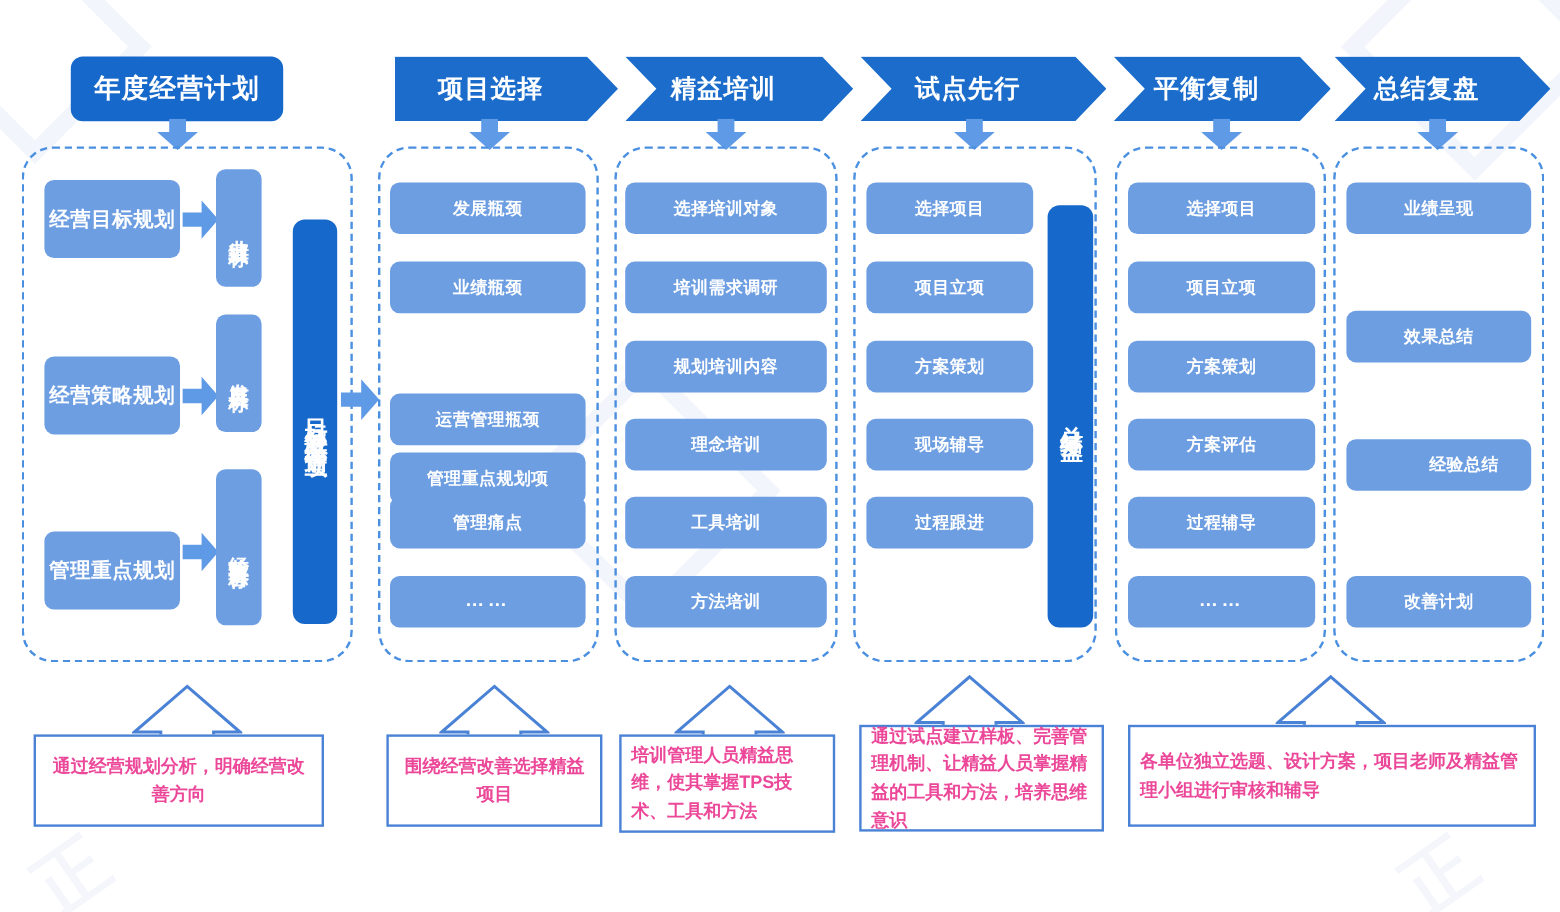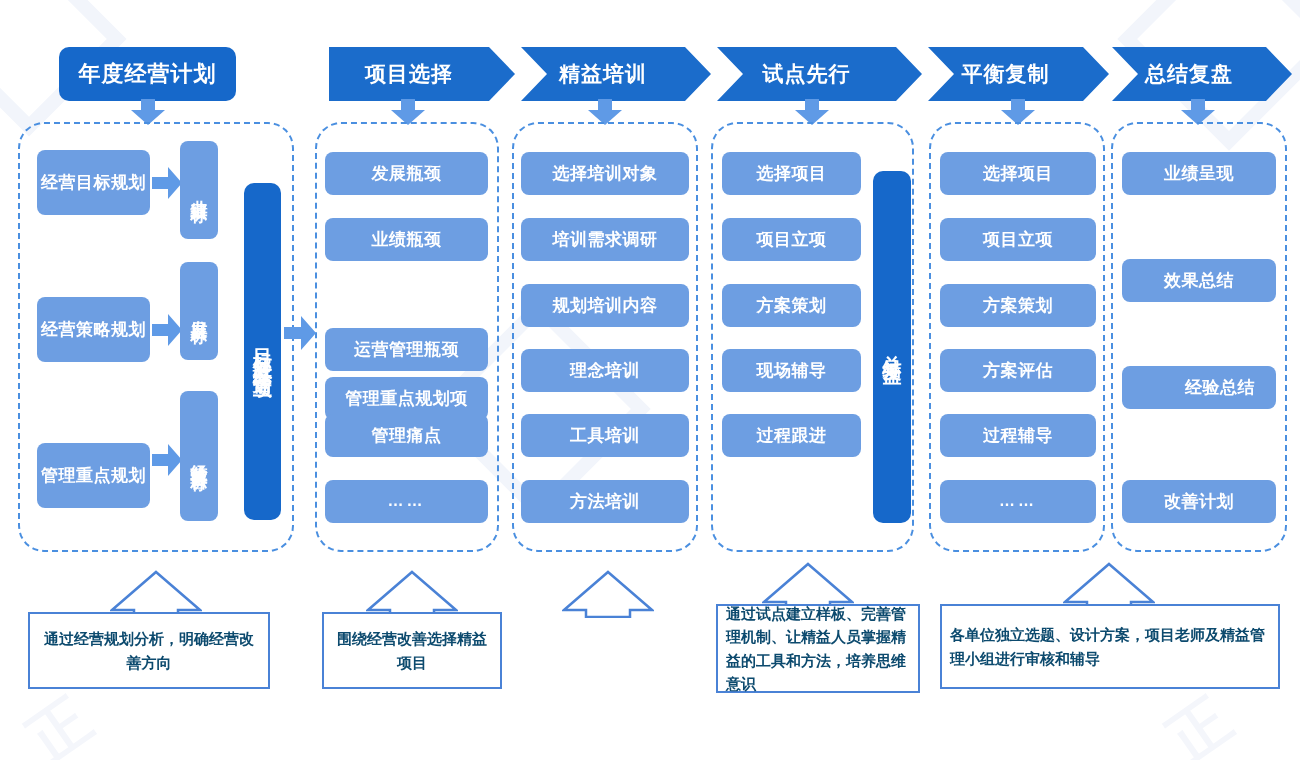--- a/index.html
+++ b/index.html
@@ -72,21 +72,21 @@
     background: transparent;
   }
 
   
   .pill {
     position: absolute;
     background: #6d9ee2;
     border-radius: 8px;
     color: #ffffff;
     display: flex; align-items: center; justify-content: center;
-    font-size: 17px; font-weight: bold;
+    font-size: 14px; font-weight: bold;
     letter-spacing: .5px;
     box-sizing: border-box;
     text-align: center;
     line-height: 1.15;
   }
   .pill.dots { letter-spacing: 3px; font-size: 16px; }
   .pill.two { font-size: 17px; }
 
   
   .vpill {
@@ -117,21 +117,21 @@
   
   .rarrow { position: absolute; }
 
   
   .cap {
     position: absolute;
     border: 2px solid #4a82d6;
     background: #ffffff;
     box-sizing: border-box;
     display: flex; align-items: center; justify-content: center;
-    color: #0c4a6e;
+    color: #ec4899;
     font-size: 15px; font-weight: bold;
     line-height: 1.55;
     text-align: center;
     padding: 4px 8px;
   }
   .cap.left { text-align: left; justify-content: flex-start; }
   .up-arrow { position: absolute; }
 </style>
 </head>
 <body>
@@ -253,20 +253,21 @@
   <div class="cap" style="left:28px; top:612px; width:242px; height:77px;">通过经营规划分析，明确经营改善方向</div>
 
   <svg class="up-arrow" style="left:366px; top:570px; width:92px; height:48px;" viewBox="0 0 92 48">
     <polygon points="46,2 90,40 68,40 68,47 24,47 24,40 2,40" fill="#ffffff" stroke="#4a82d6" stroke-width="2.5"></polygon>
   </svg>
   <div class="cap" style="left:322px; top:612px; width:180px; height:77px;">围绕经营改善选择精益项目</div>
 
   <svg class="up-arrow" style="left:562px; top:570px; width:92px; height:48px;" viewBox="0 0 92 48">
     <polygon points="46,2 90,40 68,40 68,47 24,47 24,40 2,40" fill="#ffffff" stroke="#4a82d6" stroke-width="2.5"></polygon>
   </svg>
+  <div class="cap left" style="left:516px; top:612px; width:180px; height:82px;">培训管理人员精益思维，使其掌握TPS技术、工具和方法</div>
 
   <svg class="up-arrow" style="left:762px; top:562px; width:92px; height:48px;" viewBox="0 0 92 48">
     <polygon points="46,2 90,40 68,40 68,47 24,47 24,40 2,40" fill="#ffffff" stroke="#4a82d6" stroke-width="2.5"></polygon>
   </svg>
   <div class="cap left" style="left:716px; top:604px; width:204px; height:89px;">通过试点建立样板、完善管理机制、让精益人员掌握精益的工具和方法，培养思维意识</div>
 
   <svg class="up-arrow" style="left:1063px; top:562px; width:92px; height:48px;" viewBox="0 0 92 48">
     <polygon points="46,2 90,40 68,40 68,47 24,47 24,40 2,40" fill="#ffffff" stroke="#4a82d6" stroke-width="2.5"></polygon>
   </svg>
   <div class="cap left" style="left:940px; top:604px; width:340px; height:85px;">各单位独立选题、设计方案，项目老师及精益管理小组进行审核和辅导</div>

